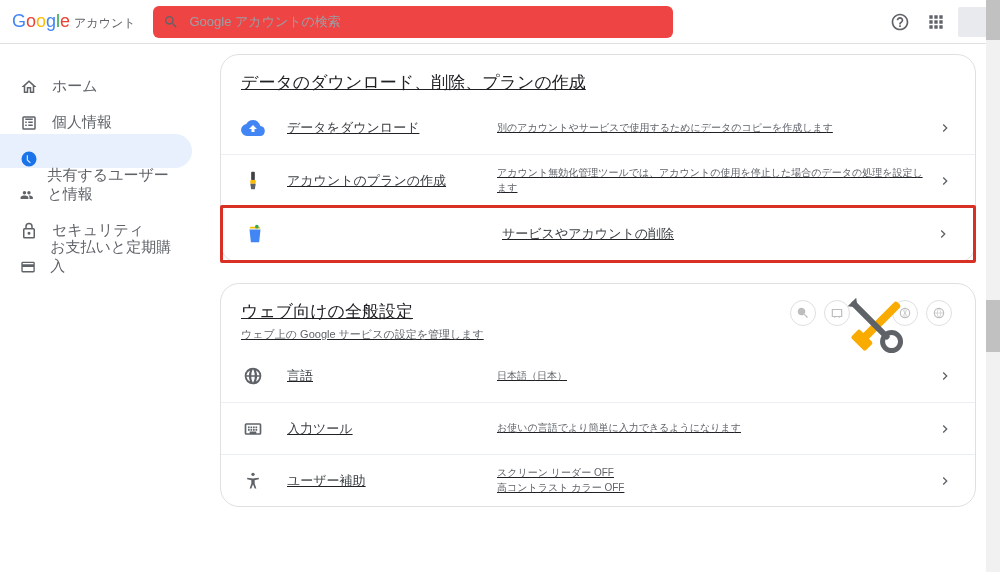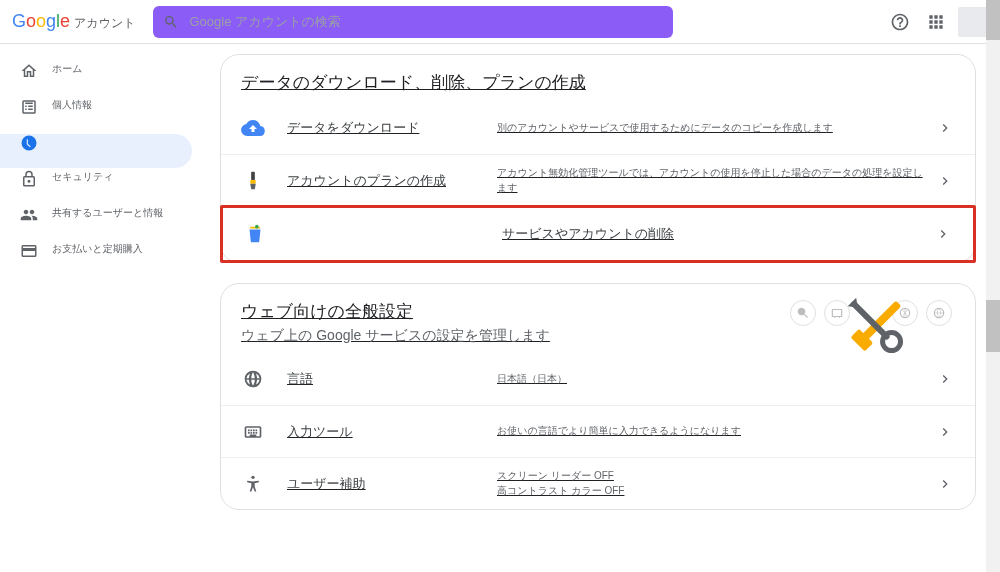--- a/index.html
+++ b/index.html
@@ -2,42 +2,42 @@
 <html><head>
 <meta charset="utf-8">
 <style>
   * { box-sizing: border-box; margin: 0; padding: 0; }
   html, body { width: 1000px; height: 572px; font-family: "Helvetica Neue", Arial, "Hiragino Kaku Gothic ProN", "Meiryo", sans-serif; background: #fff; color: #202124; overflow: hidden; }
   
   .header { height: 44px; border-bottom: 1px solid #e0e0e0; display: flex; align-items: center; padding: 0 12px; }
   .logo { display: flex; align-items: baseline; font-size: 18px; font-weight: 500; }
   .g1{color:#4285F4}.g2{color:#EA4335}.g3{color:#FBBC05}.g4{color:#4285F4}.g5{color:#34A853}.g6{color:#EA4335}
   .logo .prod { color:#5f6368; margin-left:4px; font-size:12px; }
-  .search-wrap { flex: 0 0 520px; margin-left: 18px; height: 32px; background:#8b5cf6; border-radius:6px; display:flex; align-items:center; padding:0 10px; }
+  .search-wrap { flex: 0 0 520px; margin-left: 18px; height: 32px; background:#ef4444; border-radius:6px; display:flex; align-items:center; padding:0 10px; }
   .search-wrap svg { width:16px; height:16px; fill:#5f6368; }
   .search-wrap input { border:none; background:transparent; margin-left:10px; font-size:13px; flex:1; color:#202124; outline:none; }
   .search-wrap input::placeholder { color:#9aa0a6; }
   .header-spacer { flex:1; }
   .hdr-icon { width:36px; height:36px; display:flex; align-items:center; justify-content:center; border-radius:50%; cursor:pointer; }
   .hdr-icon svg { width:20px; height:20px; fill:#5f6368; }
   .avatar { width:30px; height:30px; background:#e8eaed; border-radius:2px; margin-left:4px; cursor:pointer; }
 
   
   .body { display:flex; height: calc(572px - 44px); }
   .sidebar { width:200px; padding-top:16px; }
-  .nav-item { display:flex; align-items:flex-start; height:34px; padding:0 20px; border-radius:0 17px 17px 0; cursor:pointer; font-size:10px; color:#5f6368; margin:2px 8px 2px 0; }
+  .nav-item { display:flex; align-items:flex-end; height:34px; padding:0 20px; border-radius:0 17px 17px 0; cursor:pointer; font-size:15px; color:#5f6368; margin:2px 8px 2px 0; }
   .nav-item svg { width:18px; height:18px; fill:#5f6368; margin-right:14px; }
   .nav-item.active { background:#e8f0fe; color:#1a73e8; }
   .nav-item.active svg { fill:#1a73e8; }
 
   .content { flex:1; padding:10px 24px 0 20px; overflow-y:auto; }
   .card { border:1px solid #e0e0e0; border-radius:19px; margin-bottom:20px;text-decoration:underline; }
   .card-hd { padding:16px 20px 8px 20px; }
   .card-title { font-size:17px; color:#202124; }
-  .card-sub { font-size:14px; color:#5f6368; margin-top:4px; }
+  .card-sub { font-size:11px; color:#5f6368; margin-top:4px; }
   .row { display:flex; align-items:center; min-height:52px; padding:6px 22px 6px 20px; border-top:1px solid #eceff1; cursor:pointer;justify-content:space-between; }
   .row.first { border-top:none; }
   .row .ricon { width:24px; height:24px; margin-right:22px; display:flex; align-items:center; justify-content:center; }
   .row .rlabel { font-size:13px; color:#3c4043; flex:0 0 210px; }
   .row .rdesc { font-size:10px; color:#5f6368; flex:1; line-height:1.45; }
   .row .chev { width:16px; height:16px; fill:#5f6368; margin-left:10px; }
   .highlight { border:3px solid #d93025; border-radius:2px; margin:-1px -1px; }
   .card-illus { position:relative; }
   .illus { position:absolute; right:20px; top:8px; width:165px; height:80px; }
   .illus .circ { position:absolute; width:26px; height:26px; border:1px solid #e0e0e0; border-radius:50%; display:flex; align-items:center; justify-content:center; }
@@ -100,29 +100,29 @@
         </svg>
       <span>個人情報</span>
     </div>
     <div class="nav-item active">
       <svg viewBox="0 0 24 24">
           <path d="M12 2a10 10 0 100 20 10 10 0 000-20zm2.31 14.69l-1.06 1.06L9 13.5V7h1.5v5.88l3.81 3.81zM17 10h-2v2h2v-2z"></path>
         </svg>
     </div>
     <div class="nav-item">
       <svg viewBox="0 0 24 24">
+          <path d="M16 11c1.66 0 3-1.34 3-3s-1.34-3-3-3-3 1.34-3 3 1.34 3 3 3zm-8 0c1.66 0 3-1.34 3-3S9.66 5 8 5 5 6.34 5 8s1.34 3 3 3zm0 2c-2.33 0-7 1.17-7 3.5V19h14v-2.5C15 14.17 10.33 13 8 13zm8 0c-.29 0-.62.02-.97.05 1.16.84 1.97 1.97 1.97 3.45V19h6v-2.5c0-2.33-4.67-3.5-7-3.5z"></path>
+        </svg>
+      <span>共有するユーザーと情報</span>
+    </div>
+    <div class="nav-item">
+      <svg viewBox="0 0 24 24">
           <path d="M18 8h-1V6a5 5 0 10-10 0v2H6a2 2 0 00-2 2v10a2 2 0 002 2h12a2 2 0 002-2V10a2 2 0 00-2-2zM9 6a3 3 0 116 0v2H9V6zm9 14H6V10h12v10zm-6-3a2 2 0 100-4 2 2 0 000 4z"></path>
         </svg>
       <span>セキュリティ</span>
-    </div>
-    <div class="nav-item">
-      <svg viewBox="0 0 24 24">
-          <path d="M16 11c1.66 0 3-1.34 3-3s-1.34-3-3-3-3 1.34-3 3 1.34 3 3 3zm-8 0c1.66 0 3-1.34 3-3S9.66 5 8 5 5 6.34 5 8s1.34 3 3 3zm0 2c-2.33 0-7 1.17-7 3.5V19h14v-2.5C15 14.17 10.33 13 8 13zm8 0c-.29 0-.62.02-.97.05 1.16.84 1.97 1.97 1.97 3.45V19h6v-2.5c0-2.33-4.67-3.5-7-3.5z"></path>
-        </svg>
-      <span>共有するユーザーと情報</span>
     </div>
     <div class="nav-item">
       <svg viewBox="0 0 24 24">
           <path d="M20 4H4a2 2 0 00-2 2v12a2 2 0 002 2h16a2 2 0 002-2V6a2 2 0 00-2-2zm0 14H4v-6h16v6zm0-10H4V6h16v2z"></path>
         </svg>
       <span>お支払いと定期購入</span>
     </div>
   </div>
 
   <div class="content">

